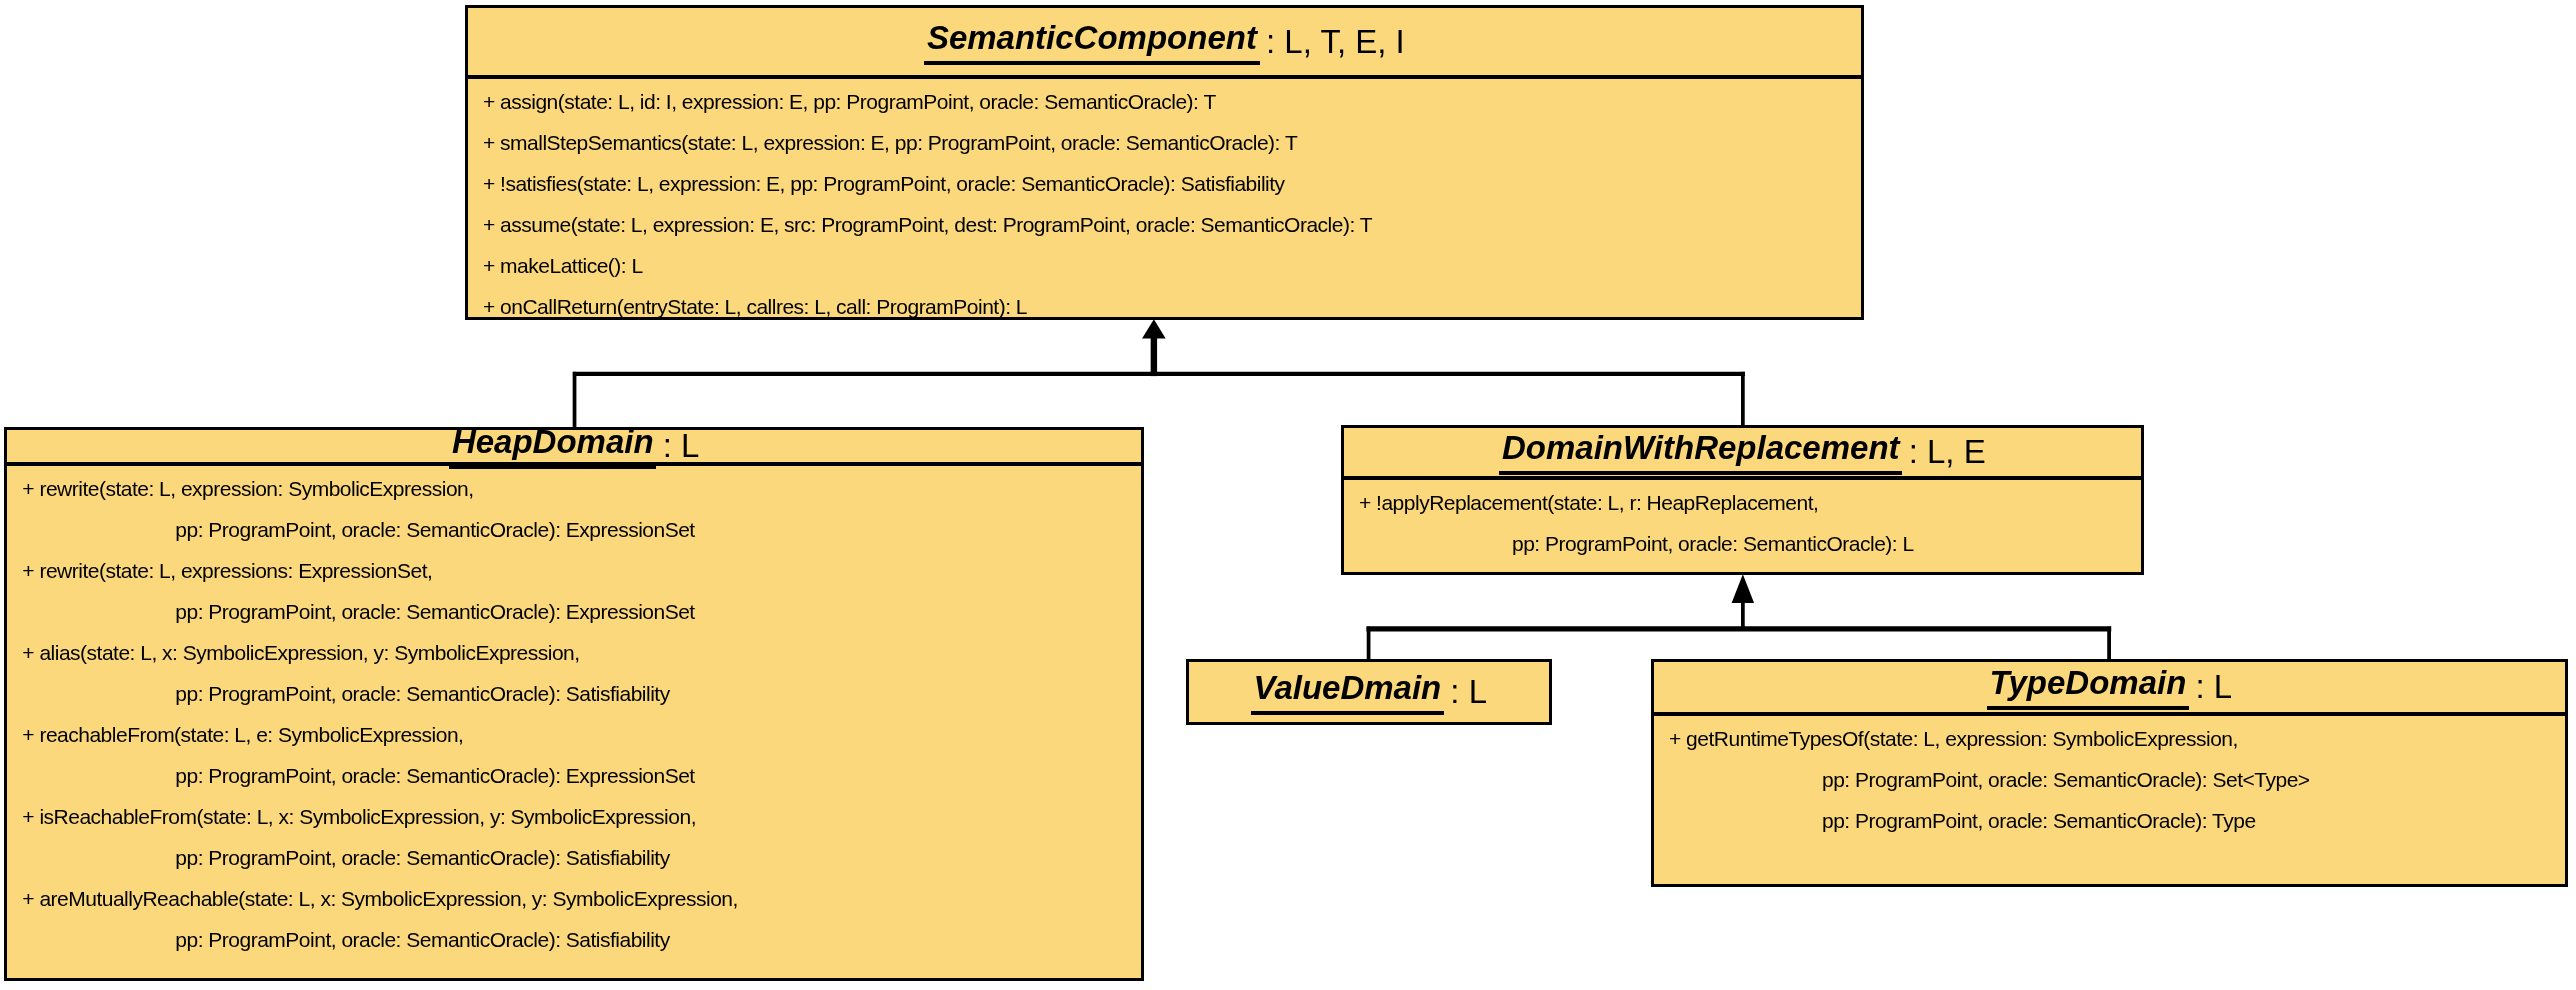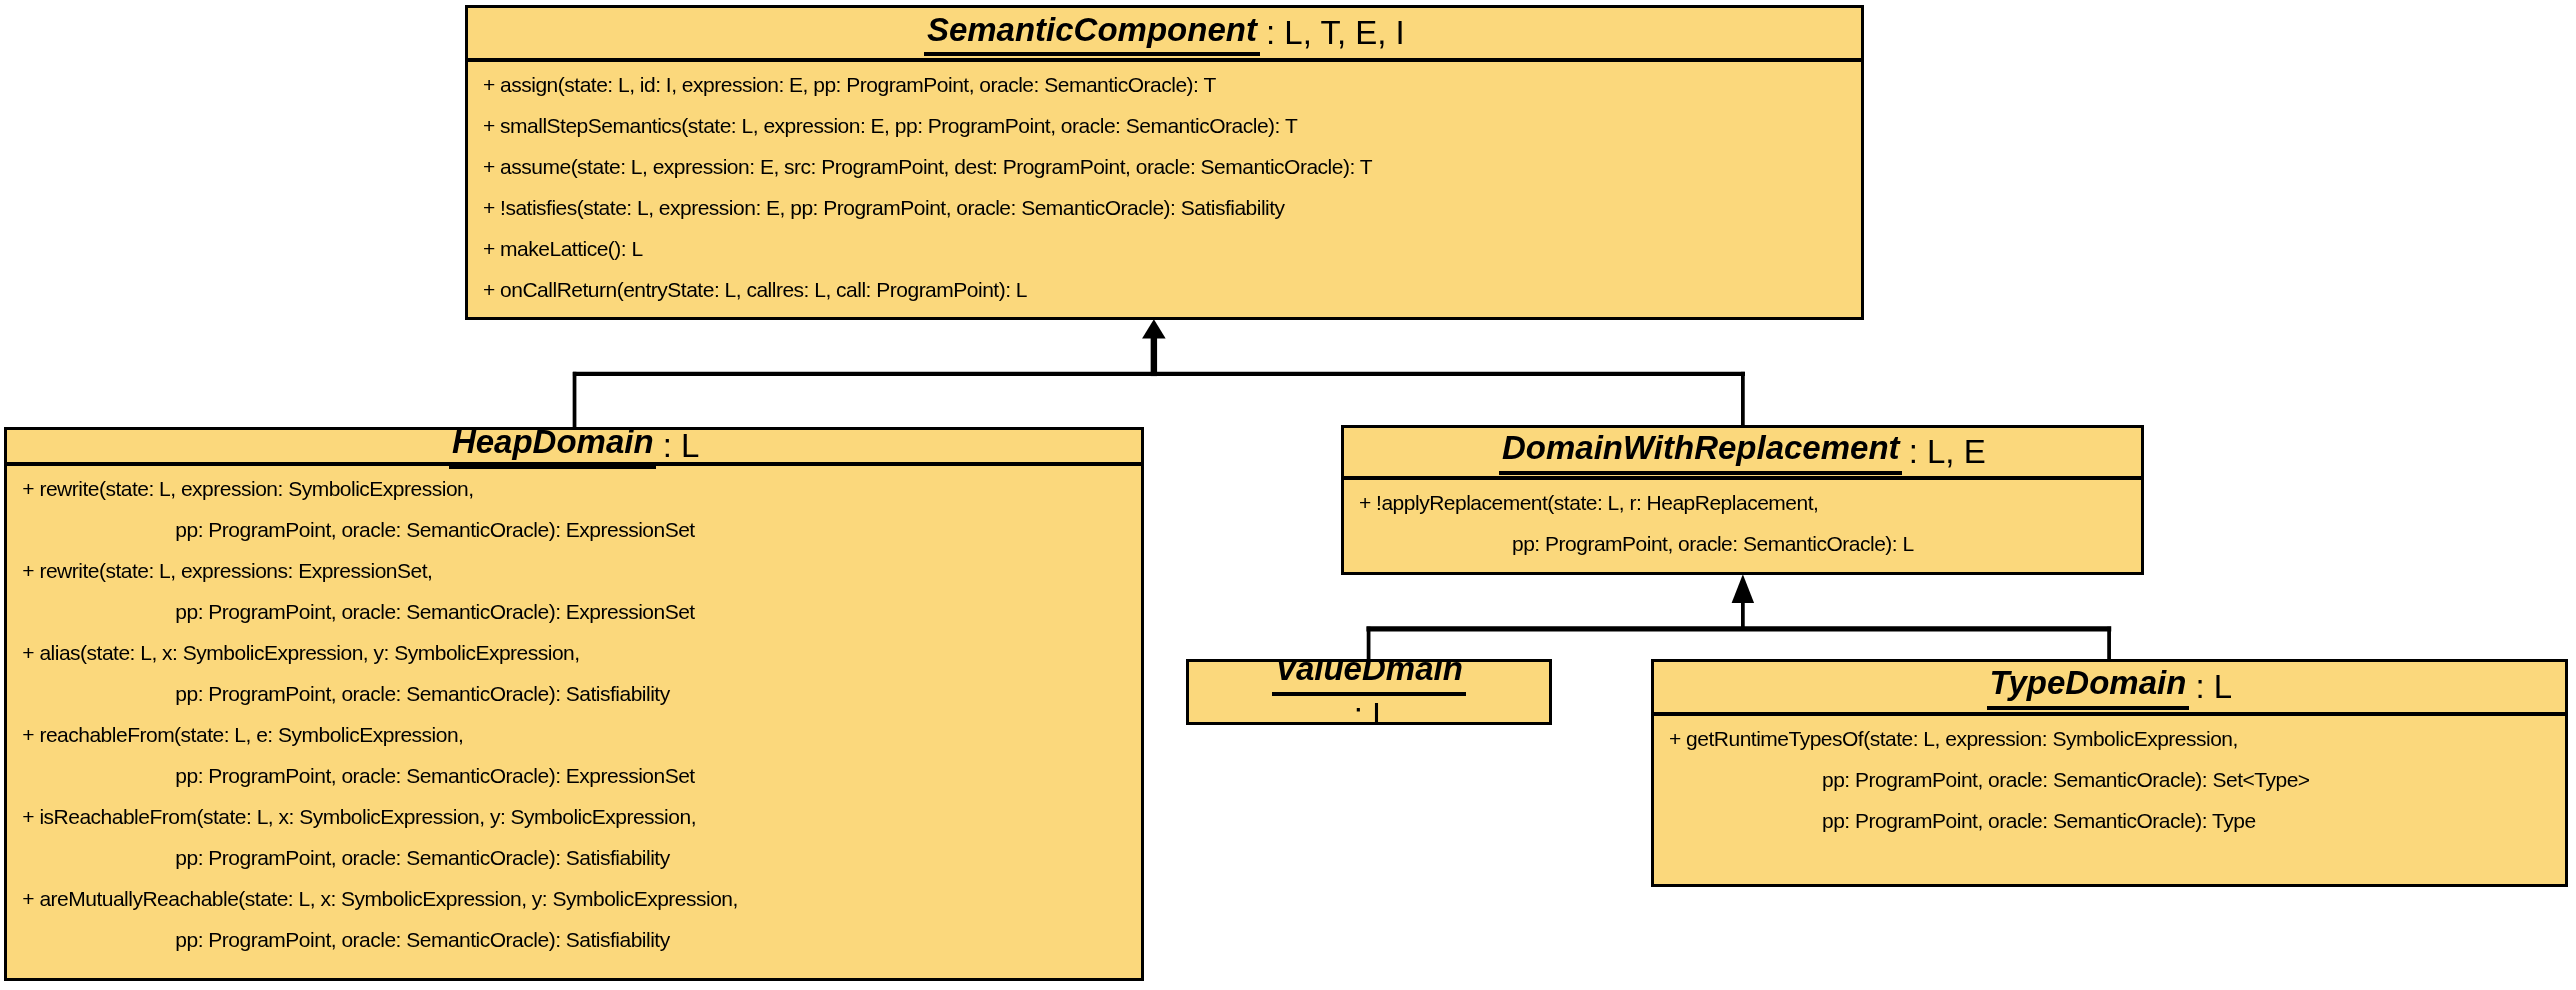--- a/index.html
+++ b/index.html
@@ -55,27 +55,27 @@
     line-height: 41px;
     letter-spacing: -0.5px;
     padding: 2.1px 5.4px 0 15px;
     white-space: nowrap;
   }
   .method-line { height: 41px; }
   .method-line.cont { padding-left: 153px; }
 
   
   #box-semantic { left: 465px;  top: 5.4px;   width: 1399px; height: 315px;  }
-  #box-semantic .uml-title { height: 50px; }
+  #box-semantic .uml-title { height: 67px; }
   #box-heap     { left: 4.3px;    top: 427px;  width: 1140px; height: 554px; }
   #box-heap .uml-title { height: 32px; }
   #box-dwr      { left: 1341px; top: 425px;  width: 803px; height: 150px;  }
   #box-dwr .uml-title { height: 48px; text-align: right; }
   #box-value    { left: 1186px; top: 659px; width: 366px;  height: 66px;  }
-  #box-value .uml-title { height: 100%; flex-direction: column; }
+  #box-value .uml-title { height: 100%; }
   #box-type     { left: 1651px; top: 659px; width: 917px; height: 228px;  }
   #box-type .uml-title { height: 50px; text-align: center; }
 </style>
 </head>
 <body>
 
 <div class="canvas">
 
   <svg class="connectors" viewBox="0 0 4811 1850" aria-hidden="true">
 
@@ -97,22 +97,22 @@
   </svg>
 
   <div class="uml-box" id="box-semantic">
     <div class="uml-title">
       <span class="cls-name">SemanticComponent</span>
       <span class="cls-params">: L, T, E, I</span>
     </div>
     <div class="uml-methods">
         <div class="method-line">+ assign(state: L, id: I, expression: E, pp: ProgramPoint, oracle: SemanticOracle): T</div>
         <div class="method-line">+ smallStepSemantics(state: L, expression: E, pp: ProgramPoint, oracle: SemanticOracle): T</div>
+        <div class="method-line">+ !satisfies(state: L, expression: E, pp: ProgramPoint, oracle: SemanticOracle): Satisfiability</div>
         <div class="method-line">+ assume(state: L, expression: E, src: ProgramPoint, dest: ProgramPoint, oracle: SemanticOracle): T</div>
-        <div class="method-line">+ !satisfies(state: L, expression: E, pp: ProgramPoint, oracle: SemanticOracle): Satisfiability</div>
         <div class="method-line">+ makeLattice(): L</div>
         <div class="method-line">+ onCallReturn(entryState: L, callres: L, call: ProgramPoint): L</div>
       </div>
   </div>
 
   <div class="uml-box" id="box-heap">
     <div class="uml-title">
       <span class="cls-name">HeapDomain</span>
       <span class="cls-params">: L</span>
     </div>

